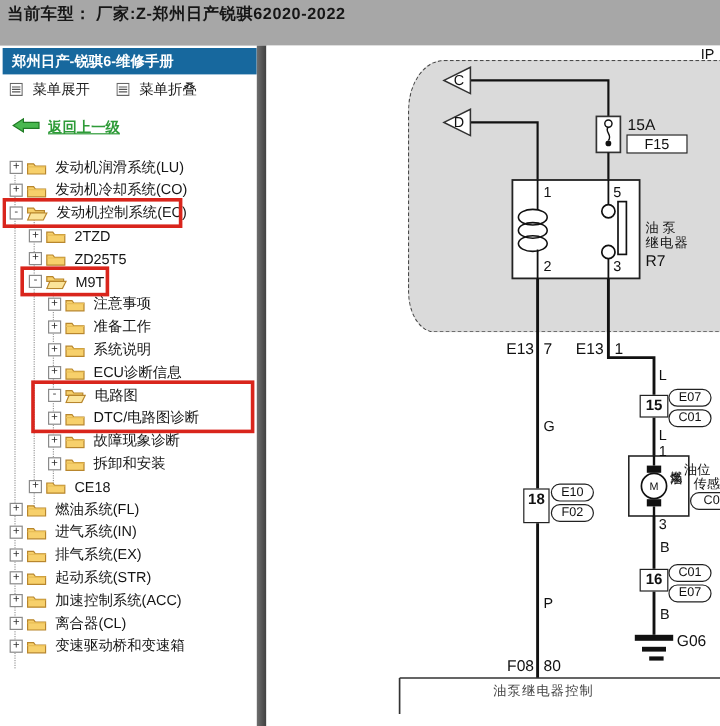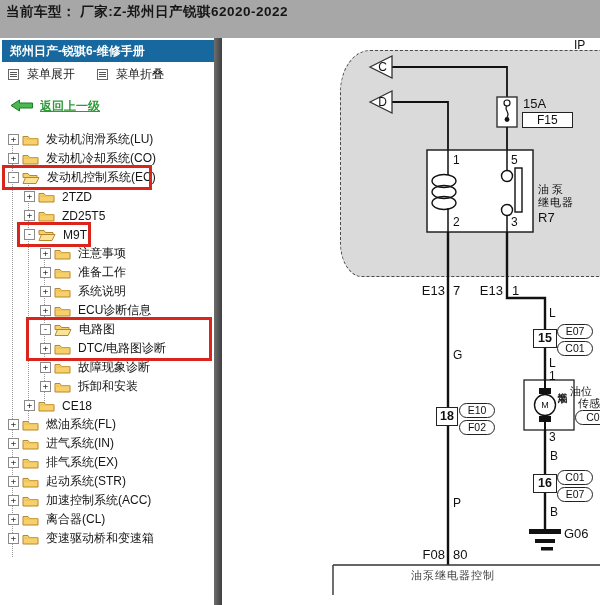--- a/index.html
+++ b/index.html
@@ -317,21 +317,21 @@
 
     <div class="redbox" style="left:0; top:125px; width:150px; height:25px;"></div>
     <div class="redbox" style="left:15px; top:182px; width:74px; height:25px;"></div>
     <div class="redbox" style="left:24px; top:277px; width:186px; height:44px;"></div>
   </div>
 
   <div class="divider"></div>
 
   <div class="canvas">
     <div class="ipdm"></div>
-    <div class="dlabel f12" style="left:352px; top:0;">IP</div>
+    <div class="dlabel f12" style="left:362px; top:0;">IP</div>
 
     <svg class="dsvg" width="378" height="567">
 
       <path d="M170 29 H285 V59" fill="none" stroke="#111" stroke-width="1.8"></path>
       <path d="M170 64 H226 V112" fill="none" stroke="#111" stroke-width="1.8"></path>
 
       <polygon points="148,29 170,18 170,40" fill="#fff" stroke="#333" stroke-width="1.3"></polygon>
       <polygon points="148,64 170,53 170,75" fill="#fff" stroke="#333" stroke-width="1.3"></polygon>
 
       <rect x="275" y="59" width="20" height="30" fill="#fff" stroke="#333" stroke-width="1.4"></rect>
@@ -402,21 +402,21 @@
     <div class="oval" style="left:353px; top:372px;">C0</div>
     <div class="dlabel f12" style="left:327px; top:392px;">3</div>
     <div class="dlabel f12" style="left:328px; top:411px;">B</div>
     <div class="cbox" style="left:311px; top:436px; width:24px; height:19px; line-height:16px;">16</div>
     <div class="oval" style="left:335px; top:432px;">C01</div>
     <div class="oval" style="left:335px; top:449px;">E07</div>
     <div class="dlabel f12" style="left:328px; top:467px;">B</div>
     <div class="dlabel f13" style="left:342px; top:488px;">G06</div>
 
     <div class="dlabel f12" style="left:231px; top:310px;">G</div>
-    <div class="cbox" style="left:214px; top:369px; width:22px; height:19px; line-height:16px;">18</div>
+    <div class="cbox" style="left:214px; top:369px; width:22px; height:29px; line-height:16px;">18</div>
     <div class="oval" style="left:237px; top:365px;">E10</div>
     <div class="oval" style="left:237px; top:382px;">F02</div>
     <div class="dlabel f12" style="left:231px; top:458px;">P</div>
     <div class="dlabel f13 ralign" style="left:194px; top:509px; width:29px;">F08</div>
     <div class="dlabel f13" style="left:231px; top:509px;">80</div>
 
     <div class="dlabel" style="left:189px; top:530px; font-size:11px; color:#444; letter-spacing:1px;">油泵继电器控制</div>
   </div>
 </div>
 

